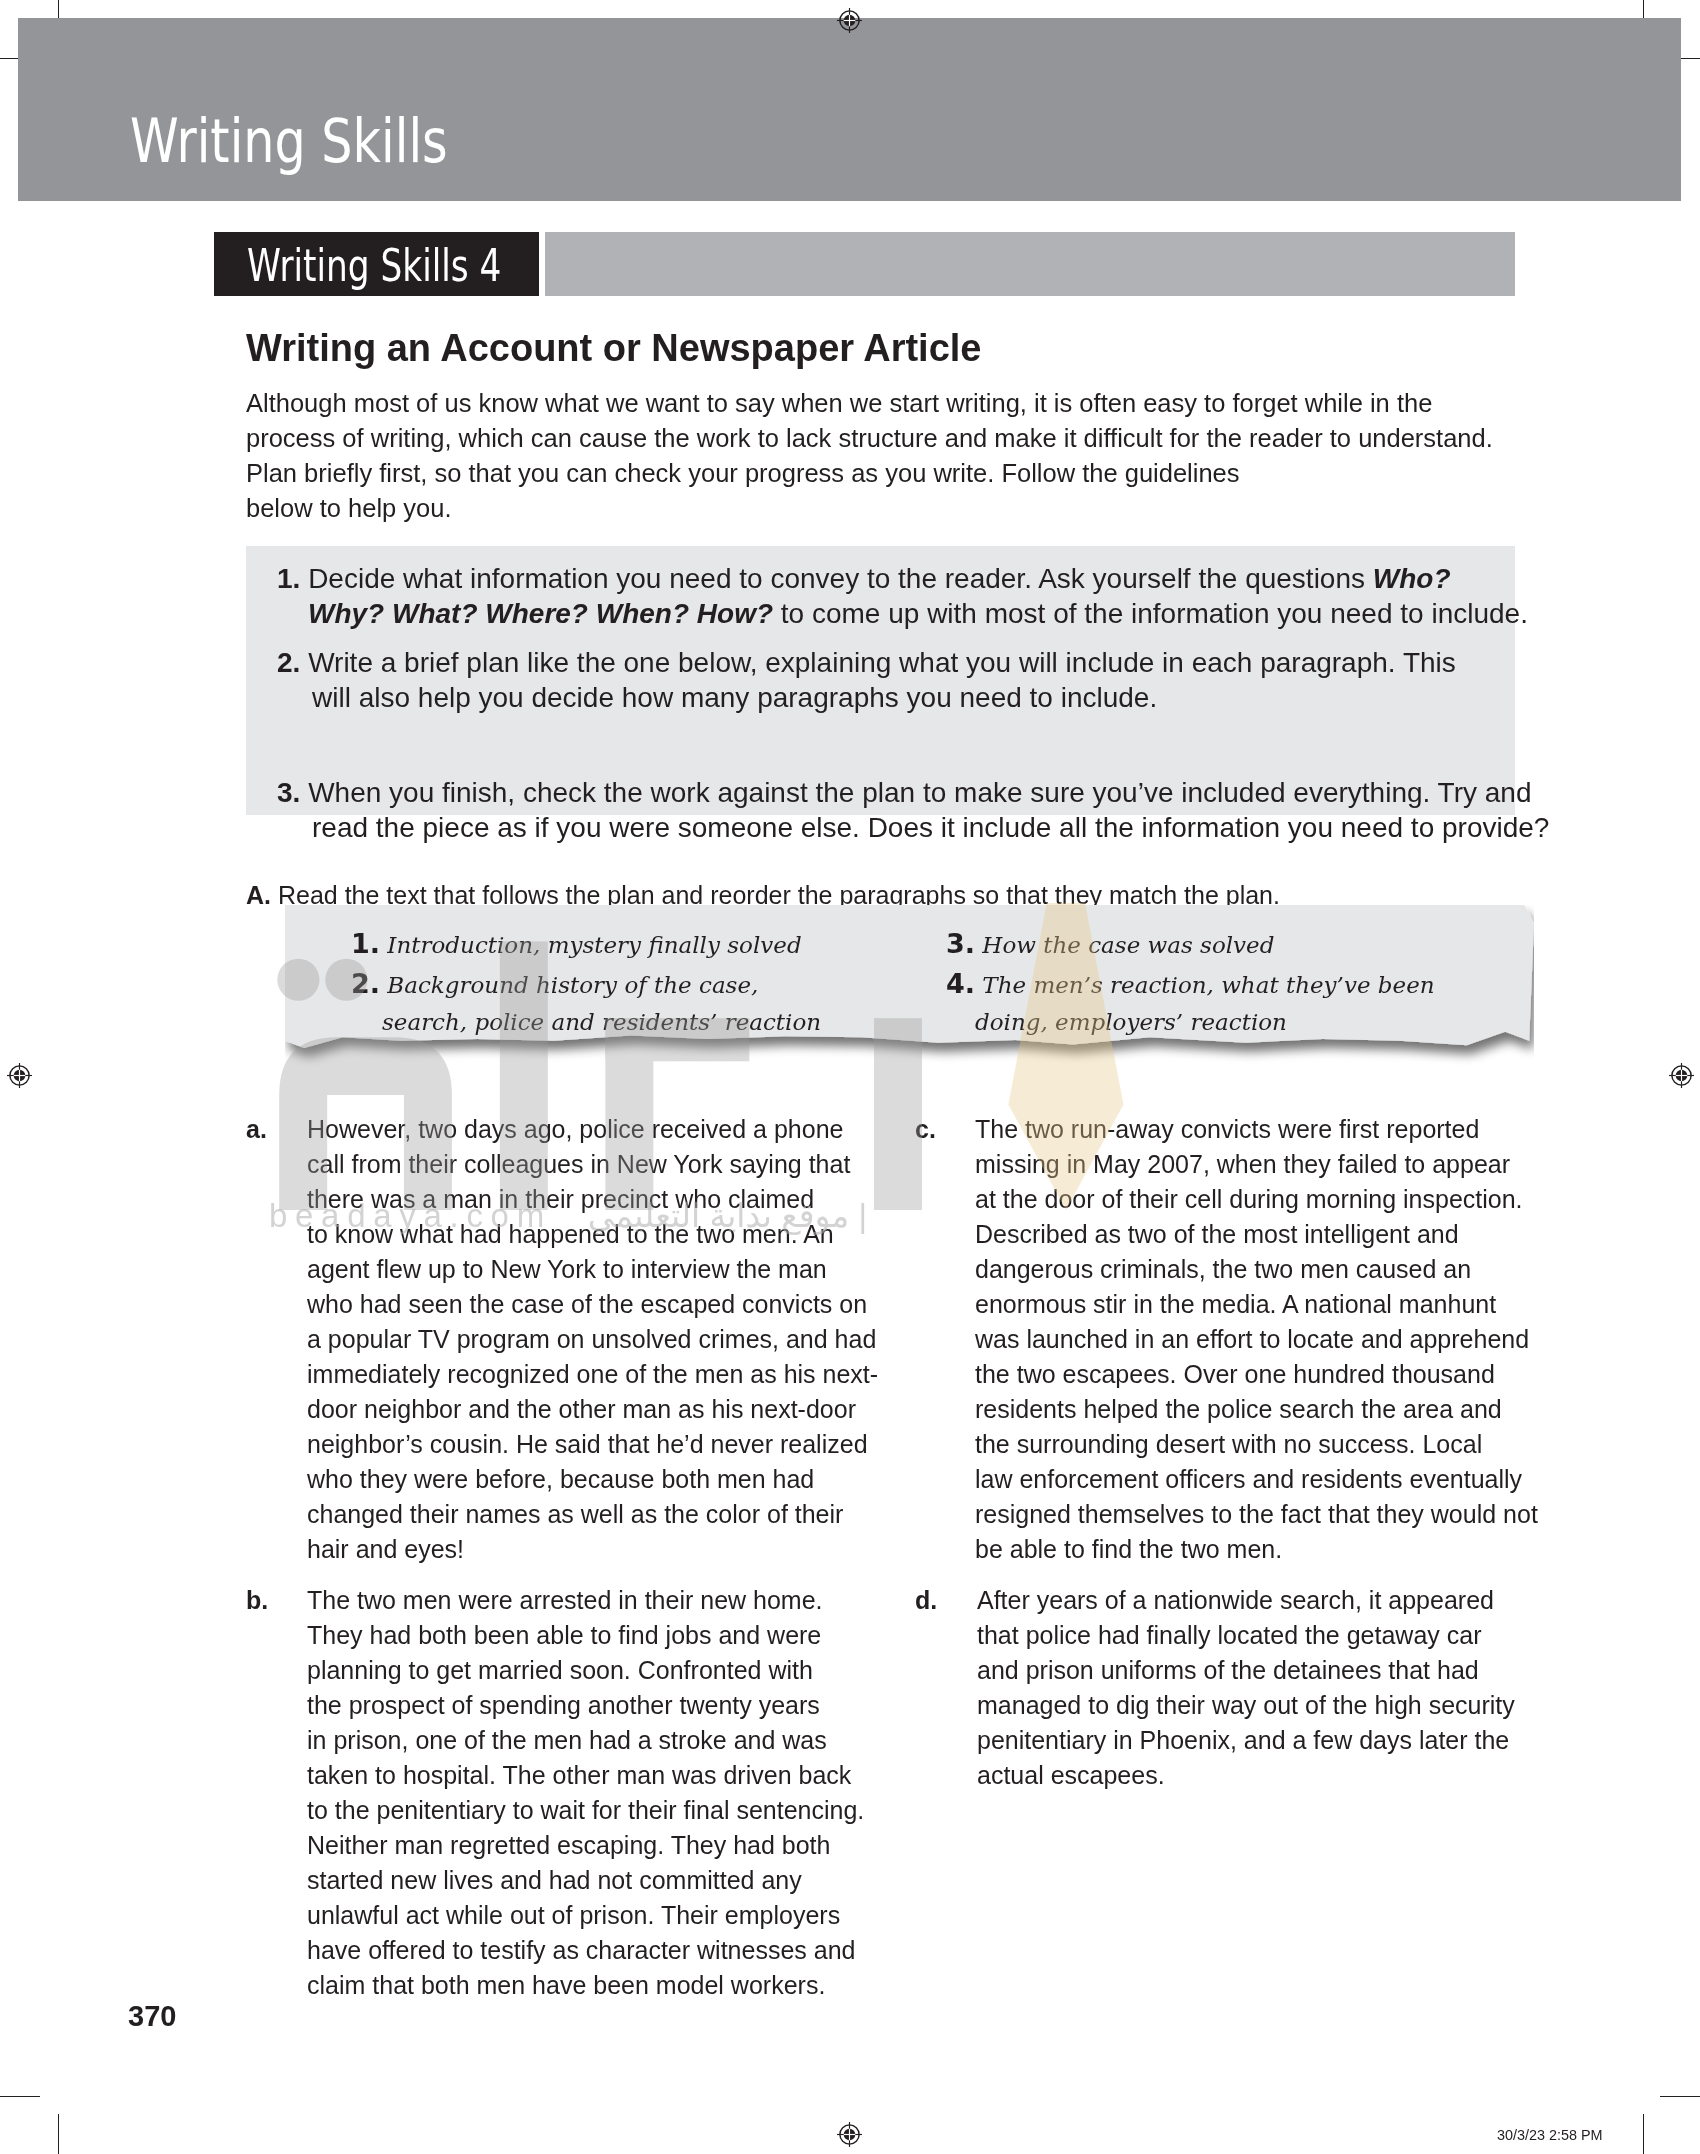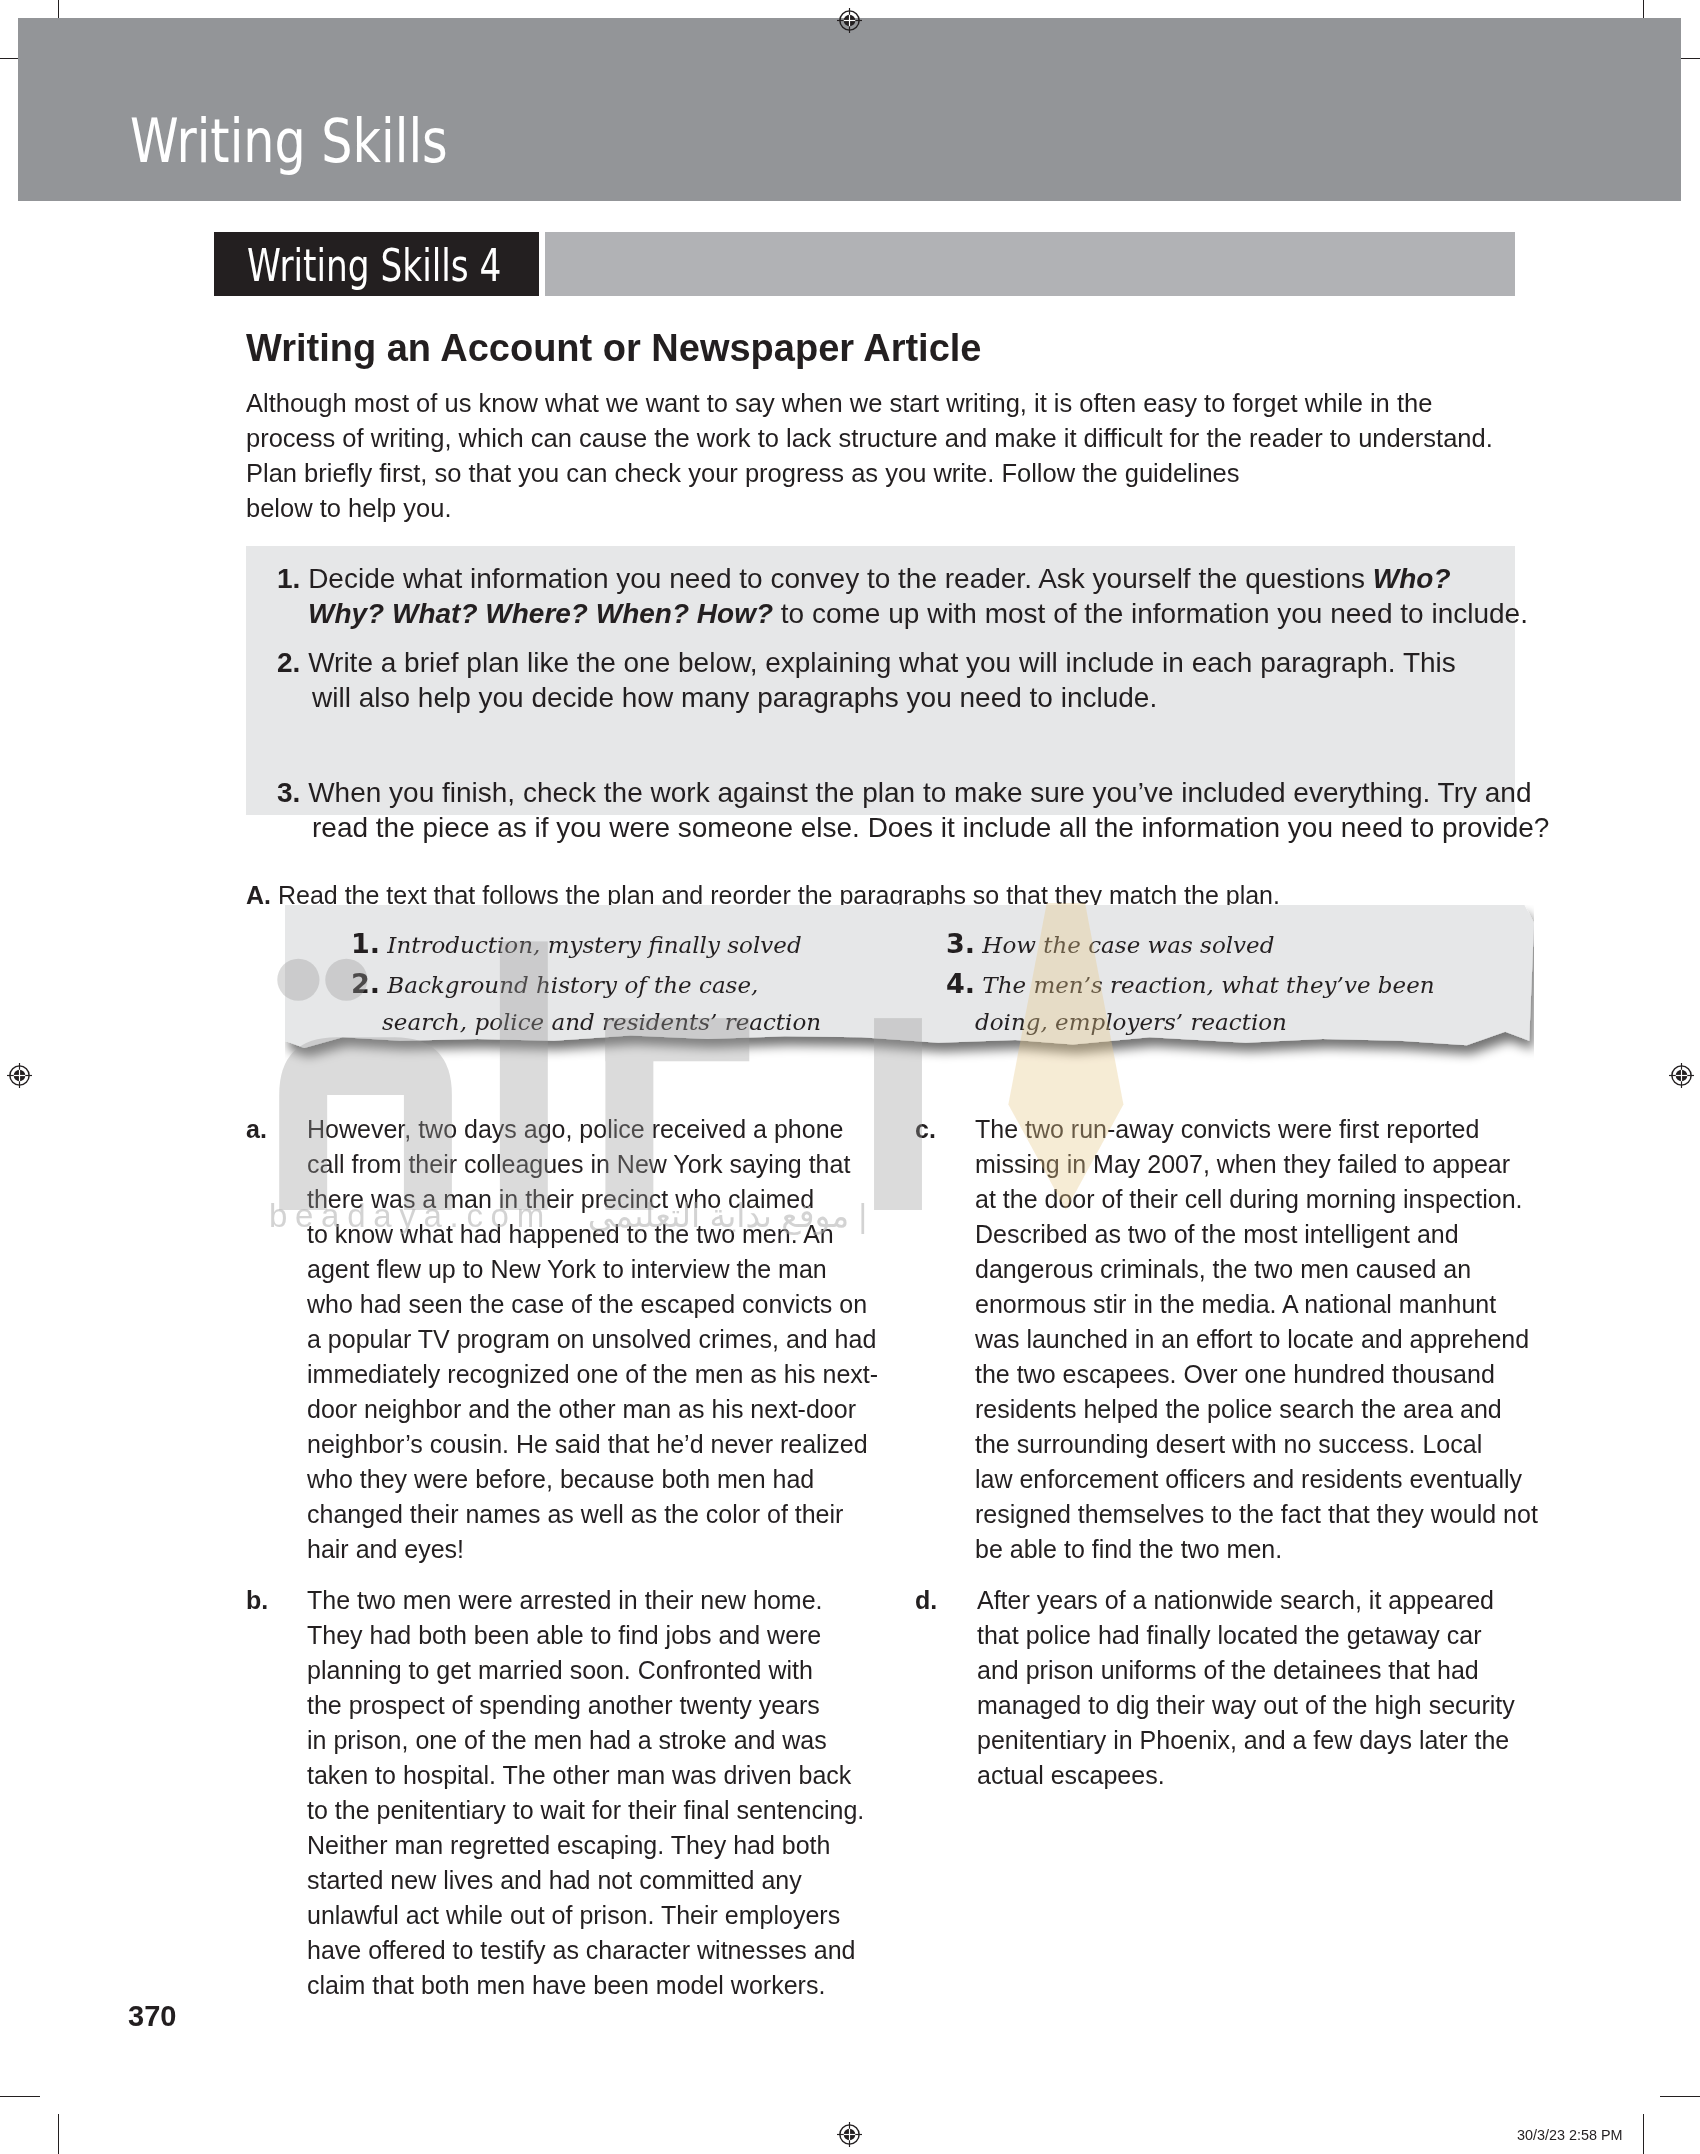--- a/index.html
+++ b/index.html
@@ -232,14 +232,14 @@
   <rect x="640" y="120" width="50" height="200" fill="#9a9a9a"></rect>
   <path d="M820,0 L860,0 L900,210 L840,320 L780,210 Z" fill="#e8c98a"></path>
 </svg>
 <div class="wm" style="left:269px;top:1196px;font-size:33px;color:#b0b0b0;opacity:0.55;letter-spacing:7.7px;white-space:nowrap;">
   <span>beadaya.com</span>
   <span style="letter-spacing:1.9px;margin-left:19px;">موقع بداية التعليمي |</span>
 </div>
 
 <div id="pageno" class="abs">370</div>
 <div class="foot" style="left:83px;top:2127px;margin-top:36px;">MG_03_COMBO_TEXT_2023.indb   370</div>
-<div class="foot" style="left:1497px;top:2127px;margin-left:20px;">30/3/23   2:58 PM</div>
+<div class="foot" style="left:1497px;top:2127px;">30/3/23   2:58 PM</div>
 
 
 </body></html>

